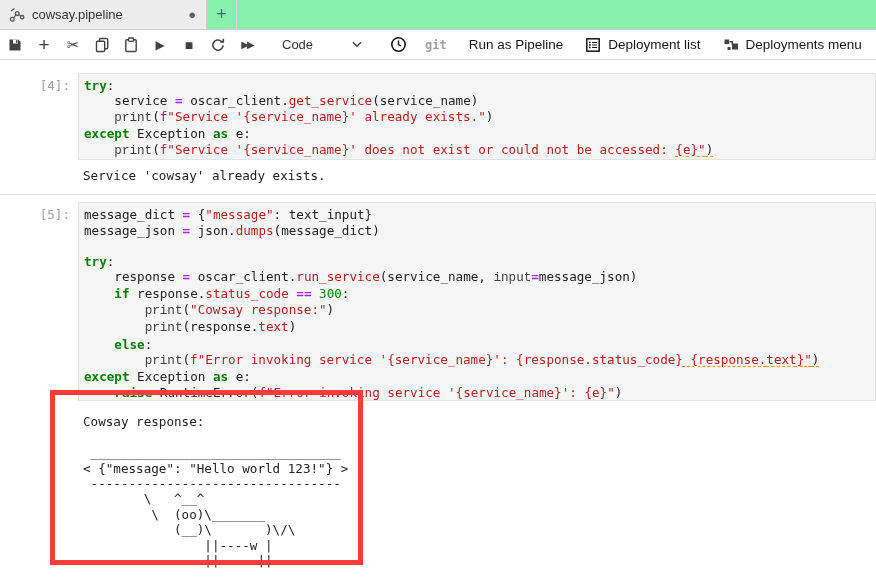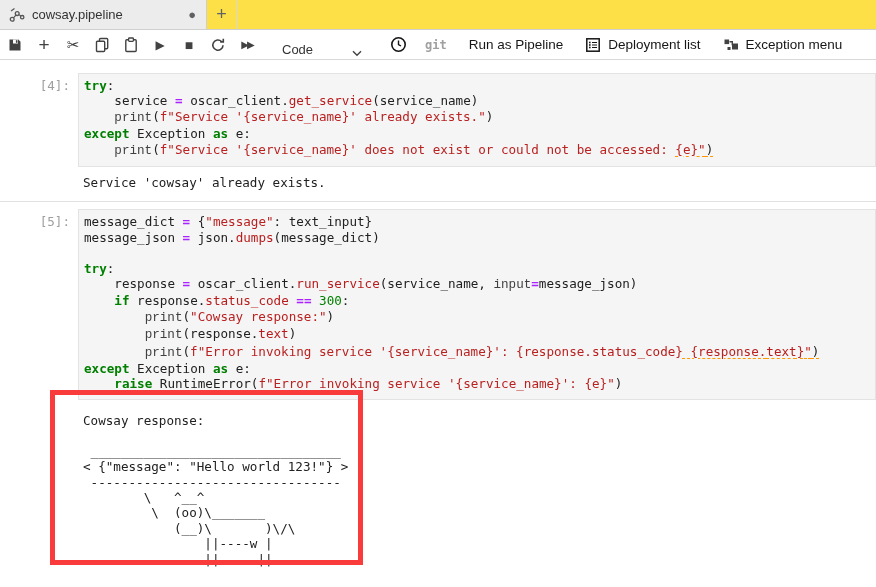--- a/index.html
+++ b/index.html
@@ -1,53 +1,53 @@
 <!DOCTYPE html>
 <html><head>
 <meta charset="utf-8">
 <style>
   * { margin:0; padding:0; box-sizing:border-box; }
   html,body { width:876px; height:587px; overflow:hidden; background:#fff;
               font-family:"Liberation Sans", sans-serif; }
   .app { position:relative; width:876px; height:587px; }
 
   
-  .tabbar { display:flex; height:30px; background:#fde047; border-bottom:1px solid #cfcfcf; align-items:stretch; }
+  .tabbar { display:flex; height:30px; background:#86efac; border-bottom:1px solid #cfcfcf; align-items:stretch; }
   .tab { display:flex; align-items:center; font-size:13px; color:#333; cursor:default; }
   .tab-inactive { width:207px; background:#ececec; border-right:1px solid #cfcfcf; padding:0 10px 0 9px; }
   .tab-inactive .tab-label { margin-left:7px; }
   .tab-inactive .spacer { flex:1; }
   .dirty-dot { color:#616161; font-size:13px; line-height:1; }
   .tab-active { width:218px; background:#fff; border-top:3px solid #2074c8; border-right:1px solid #cfcfcf; padding:0 8px 0 12px; margin-bottom:-1px; }
   .tab-active .tab-label { margin-left:7px; flex:1; white-space:nowrap; }
   .close-x { color:#5f6368; font-size:17px; line-height:1; padding:0 2px; }
   .newtab { width:30px; display:flex; align-items:center; justify-content:center; color:#5f6368; font-size:18px; font-weight:300; border-right:1px solid #d6d6d6; }
   .tabbar-rest { flex:1; }
 
   
   .toolbar { display:flex; align-items:center; height:30px; background:#fff; border-bottom:1px solid #d9d9d9; padding-left:3px; }
   .tb-btn { width:24px; height:26px; display:flex; align-items:center; justify-content:center; margin-right:5px; background:none; border:none; color:#424242; }
   .tb-glyph { font-size:13px; color:#424242; line-height:1; }
   .glyph-plus { font-size:19px; font-weight:300; }
   .glyph-scissors { font-size:15px; }
   .glyph-play { font-size:12px; }
   .glyph-stop { font-size:14px; }
   .glyph-ffwd { font-size:10px; letter-spacing:-2px; }
-  .celltype { display:flex; align-items:flex-end; width:86px; margin-left:12px; height:24px; font-size:13px; color:#333; }
+  .celltype { display:flex; align-items:center; width:86px; margin-left:12px; height:24px; font-size:13px; color:#333; }
   .celltype .ct-label { flex:1; padding-left:6px; }
   .clock-btn { margin-left:24px; }
   .git-label { margin-left:10px; font-family:"DejaVu Sans Mono", monospace; font-size:12px; color:#a0a0a0; font-weight:bold; }
   .tb-textbtn { display:flex; align-items:center; gap:7px; background:none; border:none; font-size:13.5px; color:#161616; margin-left:22px; font-family:"Liberation Sans", sans-serif; }
 
   
   .content { padding-top:13px; }
   .cellrow { display:flex; align-items:flex-start; }
   .prompt { width:78px; flex:0 0 78px; text-align:right; padding-right:8px; padding-top:5px;
             font-family:"DejaVu Sans Mono", monospace; font-size:12.6px; color:#9e9e9e; }
-  .codearea { flex:1; background:#f5f5f5; border:1px solid #e3e3e3; padding:4px 4px 7px 5px; }
+  .codearea { flex:1; background:#f5f5f5; border:1px solid #e3e3e3; padding:4px 4px 0 5px; }
   .cm-line { font-family:"DejaVu Sans Mono", monospace; font-size:12.6px; line-height:15.4px; min-height:15.4px; white-space:pre; color:#212121; }
   .tk-kw  { color:#008000; font-weight:bold; }
   .tk-bi  { color:#404040;font-family:Liberation Mono, monospace; }
   .tk-op  { color:#aa22ff; font-weight:bold; }
   .tk-num { color:#008000; }
   .tk-str { color:#ba2121; }
   .tk-prop{ color:#b91c1c; }
   .tk-pl  { color:#212121; }
   .tk-lint{ text-decoration:underline dashed #ff9800; text-decoration-thickness:1.3px; text-underline-offset:2px; }
   .outrow { display:flex; margin-top:7px; }
@@ -146,21 +146,21 @@
       </svg>
       <span>Deployment list</span>
     </button>
     <button class="tb-textbtn">
       <svg width="16" height="16" viewBox="0 0 16 16">
         <rect x="1.5" y="2.5" width="4.6" height="4.6" fill="#424242"></rect>
         <rect x="9" y="6.5" width="6" height="6" fill="#424242"></rect>
         <path d="M6.5 4.8h2.8v3.5" stroke="#424242" stroke-width="1.4" fill="none"></path>
         <rect x="4.5" y="10" width="3" height="3" fill="#424242"></rect>
       </svg>
-      <span>Exception menu</span>
+      <span>Deployments menu</span>
     </button>
   </div>
 
   <div class="content">
 
     <div class="cellrow">
       <div class="prompt">[4]:</div>
       <div class="codearea">
           <div class="cm-line"><span class="tk-kw">try</span><span class="tk-pl">:</span></div>
           <div class="cm-line"><span class="tk-pl">    service </span><span class="tk-op">=</span><span class="tk-pl"> oscar_client.</span><span class="tk-prop">get_service</span><span class="tk-pl">(service_name)</span></div>
@@ -181,20 +181,21 @@
       <div class="prompt">[5]:</div>
       <div class="codearea">
           <div class="cm-line"><span class="tk-pl">message_dict </span><span class="tk-op">=</span><span class="tk-pl"> {</span><span class="tk-str">"message"</span><span class="tk-pl">: text_input}</span></div>
           <div class="cm-line"><span class="tk-pl">message_json </span><span class="tk-op">=</span><span class="tk-pl"> json.</span><span class="tk-prop">dumps</span><span class="tk-pl">(message_dict)</span></div>
           <div class="cm-line"><span class="tk-pl"></span></div>
           <div class="cm-line"><span class="tk-kw">try</span><span class="tk-pl">:</span></div>
           <div class="cm-line"><span class="tk-pl">    response </span><span class="tk-op">=</span><span class="tk-pl"> oscar_client.</span><span class="tk-prop">run_service</span><span class="tk-pl">(service_name, </span><span class="tk-bi">input</span><span class="tk-op">=</span><span class="tk-pl">message_json)</span></div>
           <div class="cm-line"><span class="tk-pl">    </span><span class="tk-kw">if</span><span class="tk-pl"> response.</span><span class="tk-prop">status_code</span><span class="tk-pl"> </span><span class="tk-op">==</span><span class="tk-pl"> </span><span class="tk-num">300</span><span class="tk-pl">:</span></div>
           <div class="cm-line"><span class="tk-pl">        </span><span class="tk-bi">print</span><span class="tk-pl">(</span><span class="tk-str">"Cowsay response:"</span><span class="tk-pl">)</span></div>
           <div class="cm-line"><span class="tk-pl">        </span><span class="tk-bi">print</span><span class="tk-pl">(response.</span><span class="tk-prop">text</span><span class="tk-pl">)</span></div>
+          <div class="cm-line"><span class="tk-pl">    </span><span class="tk-kw">else</span><span class="tk-pl">:</span></div>
           <div class="cm-line"><span class="tk-pl">        </span><span class="tk-bi">print</span><span class="tk-pl">(</span><span class="tk-str">f"Error invoking service '{service_name}': {response.</span><span class="tk-prop">status_code</span><span class="tk-str">}</span><span class="tk-str tk-lint"> {response.</span><span class="tk-prop tk-lint">text</span><span class="tk-str tk-lint">}"</span><span class="tk-pl tk-lint">)</span></div>
           <div class="cm-line"><span class="tk-kw">except</span><span class="tk-pl"> Exception </span><span class="tk-kw">as</span><span class="tk-pl"> e:</span></div>
           <div class="cm-line"><span class="tk-pl">    </span><span class="tk-kw">raise</span><span class="tk-pl"> RuntimeError(</span><span class="tk-str">f"Error invoking service '{service_name}': {e}"</span><span class="tk-pl">)</span></div>
         </div>
     </div>
 
     <div class="outrow" style="margin-top:12px;">
       <div class="prompt"></div>
       <div class="output">Cowsay response:
 

